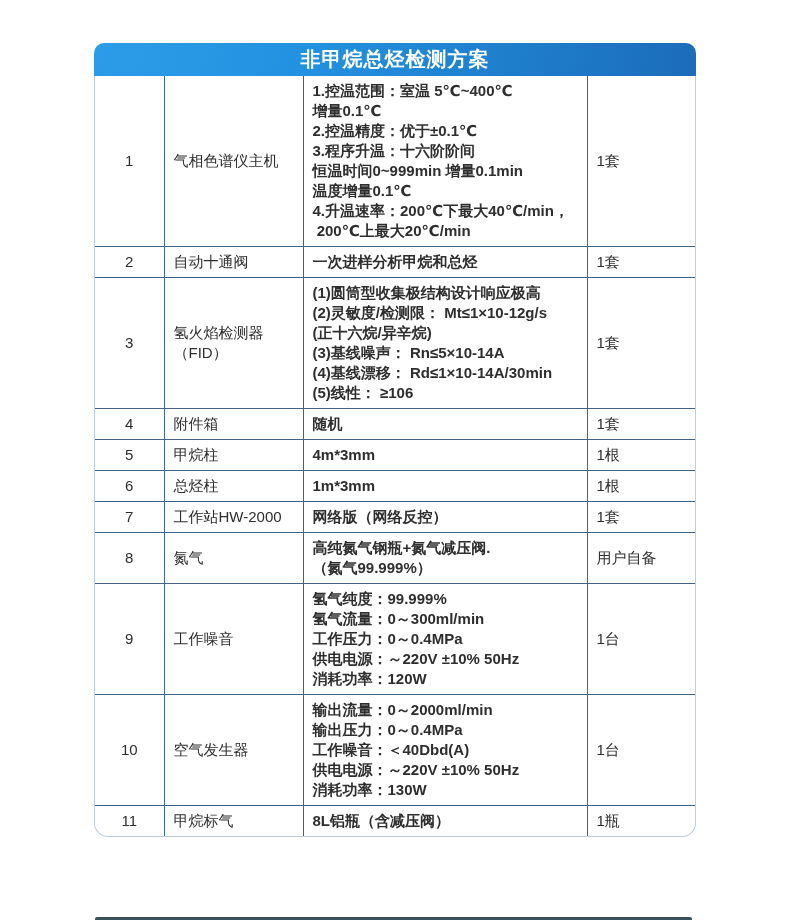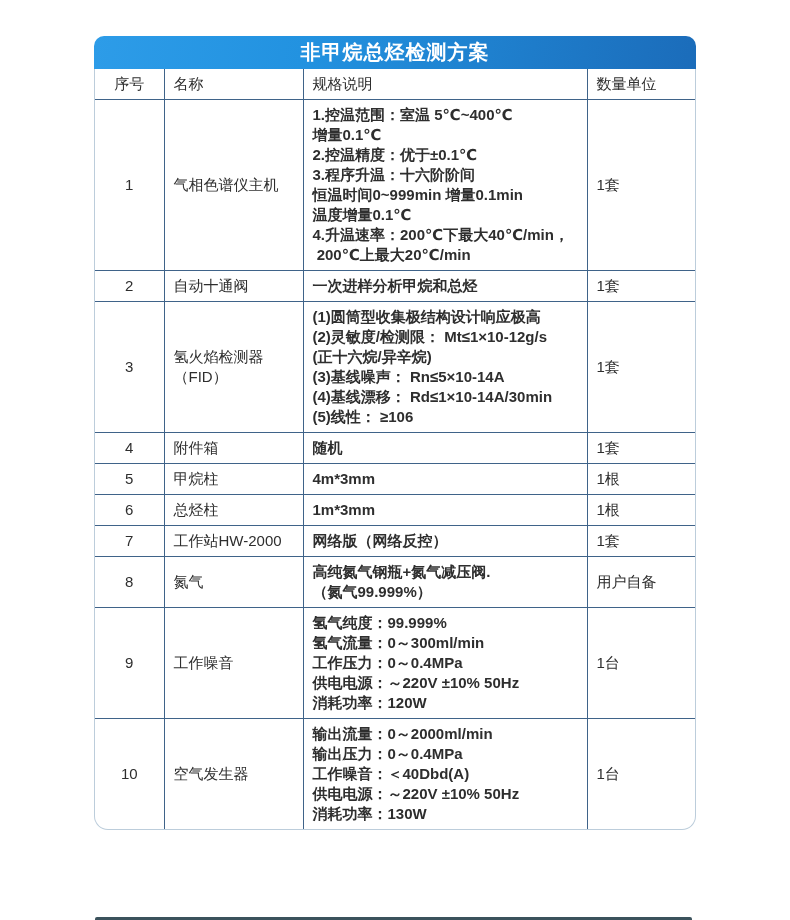--- a/index.html
+++ b/index.html
@@ -1,20 +1,20 @@
 <!DOCTYPE html>
 <html><head>
 <meta charset="utf-8">
 <style>
   html,body{margin:0;padding:0;}
   body{
     width:790px;height:920px;background:#ffffff;position:relative;overflow:hidden;
     font-family:"Liberation Sans","DejaVu Sans",sans-serif;color:#2e2e2e;
   }
-  .sheet{position:absolute;left:94px;top:36px;width:602px;}
+  .sheet{position:absolute;left:94px;top:43px;width:602px;}
   .title-bar{
     background:linear-gradient(100deg,#2d9ce8 0%,#2292e0 35%,#1b6cba 100%);
     border-radius:10px 10px 0 0;
     color:#ffffff;font-weight:bold;font-size:20px;letter-spacing:1px;
     height:33px;line-height:33px;text-align:center;
   }
   .tbl-wrap{
     border:1px solid #bccddb;border-top:none;
     border-radius:0 0 14px 14px;overflow:hidden;background:#ffffff;
   }
@@ -48,26 +48,20 @@
   <div class="title-bar">非甲烷总烃检测方案</div>
   <div class="tbl-wrap">
     <table class="spec">
       <colgroup>
         <col class="col-no">
           <col class="col-name">
           <col class="col-spec">
           <col class="col-qty">
       </colgroup>
       <tbody>
-          <tr class="hdr">
-        <td class="c-no">序号</td>
-        <td>名称</td>
-        <td>规格说明</td>
-        <td>数量单位</td>
-      </tr>
       <tr>
         <td class="c-no">1</td>
         <td>气相色谱仪主机</td>
         <td class="c-spec">1.控温范围：室温 5℃~400℃
 增量0.1℃
 2.控温精度：优于±0.1℃
 3.程序升温：十六阶阶间
 恒温时间0~999min 增量0.1min
 温度增量0.1℃
 4.升温速率：200℃下最大40℃/min，
@@ -135,18 +129,24 @@
       <tr>
         <td class="c-no">10</td>
         <td>空气发生器</td>
         <td class="c-spec">输出流量：0～2000ml/min
 输出压力：0～0.4MPa
 工作噪音：＜40Dbd(A)
 供电电源：～220V ±10% 50Hz
 消耗功率：130W</td>
         <td>1台</td>
       </tr>
+      <tr>
+        <td class="c-no">11</td>
+        <td>甲烷标气</td>
+        <td class="c-spec">8L铝瓶（含减压阀）</td>
+        <td>1瓶</td>
+      </tr>
     </tbody>
       </table>
   </div>
 </div>
 
 <div class="next-edge"></div>
 
 </body></html>

